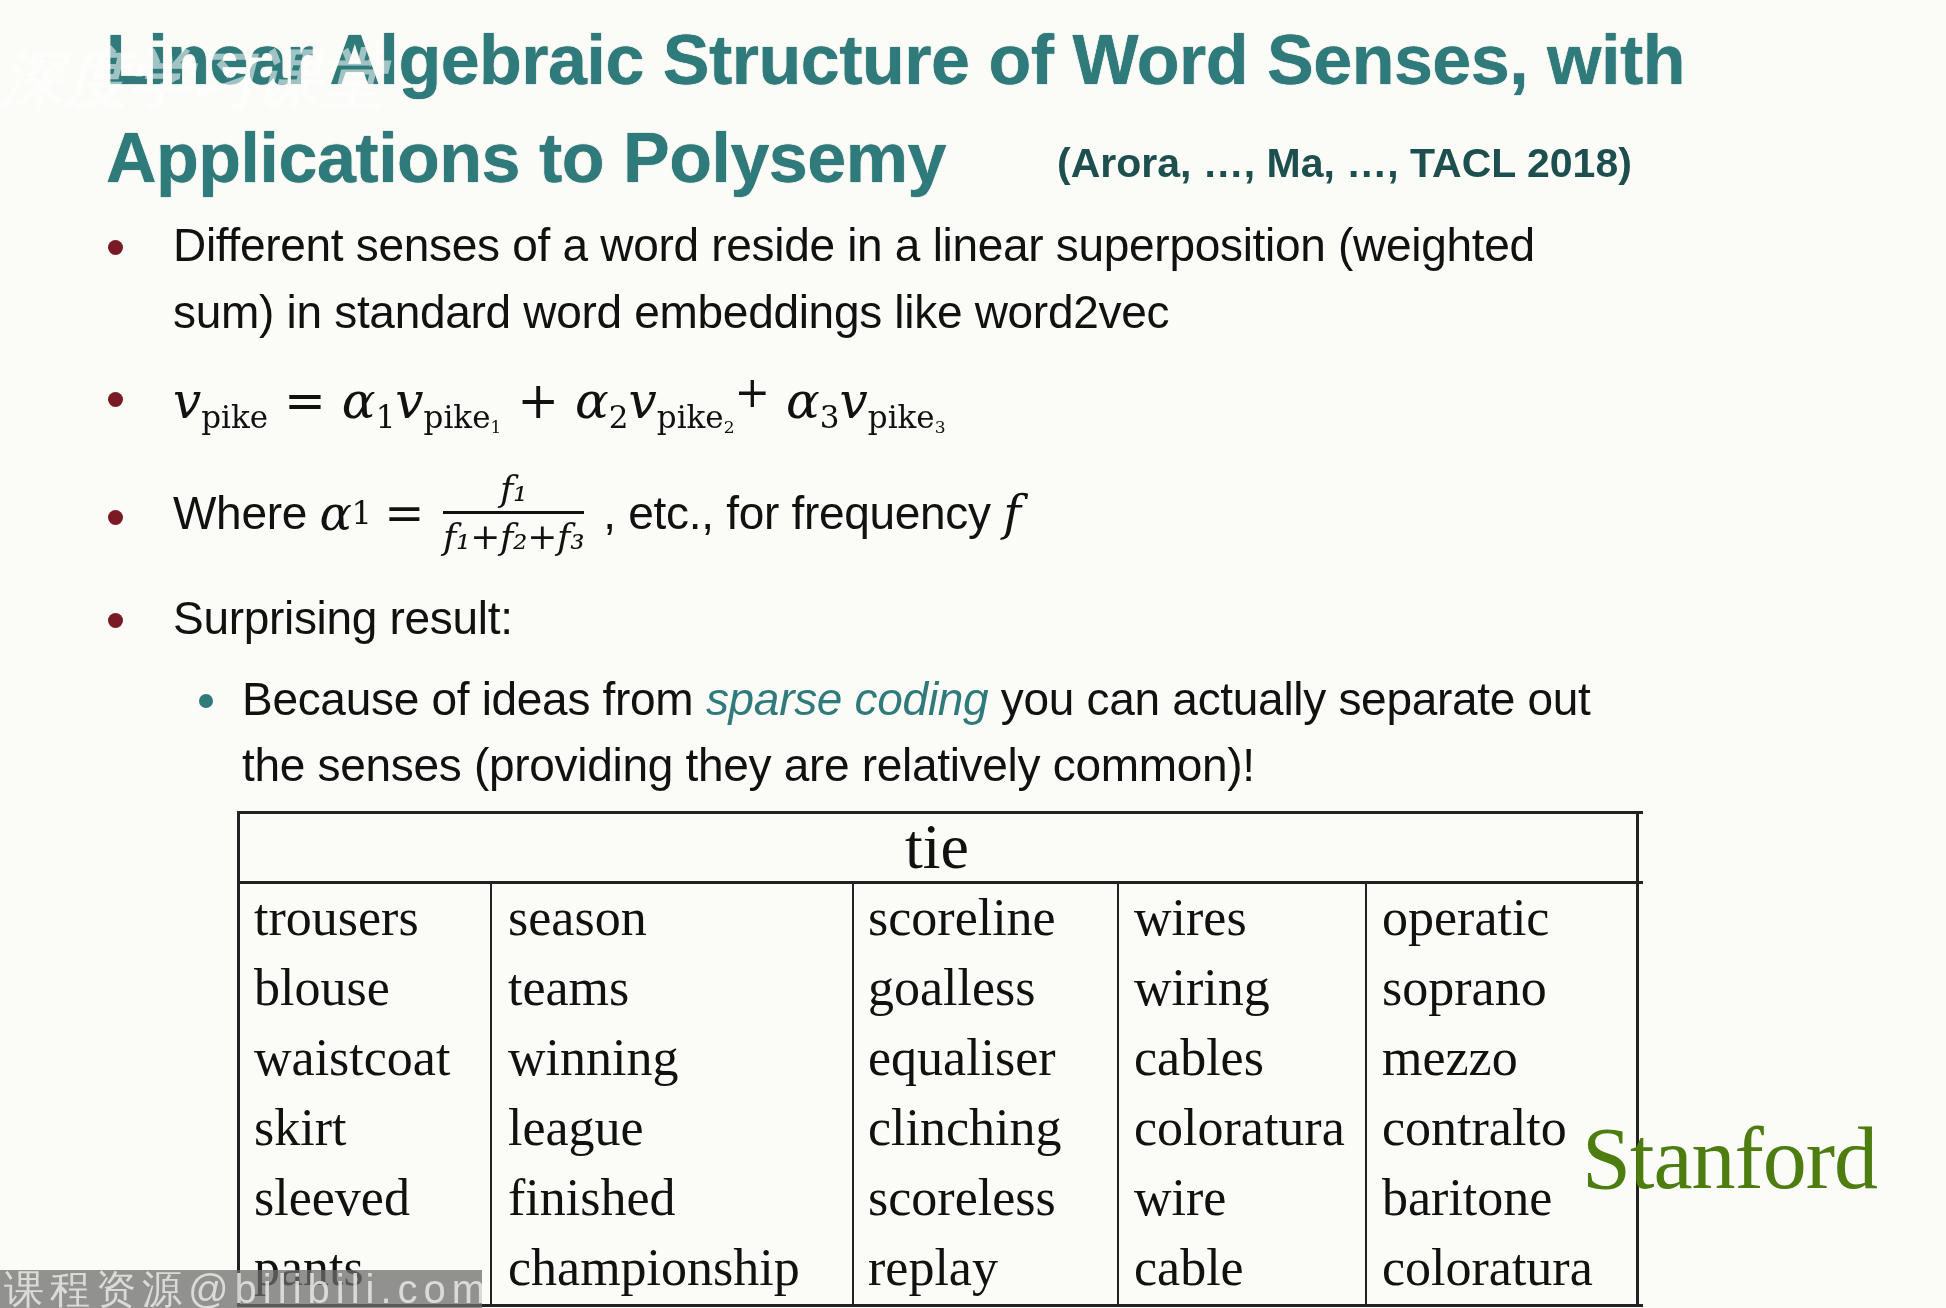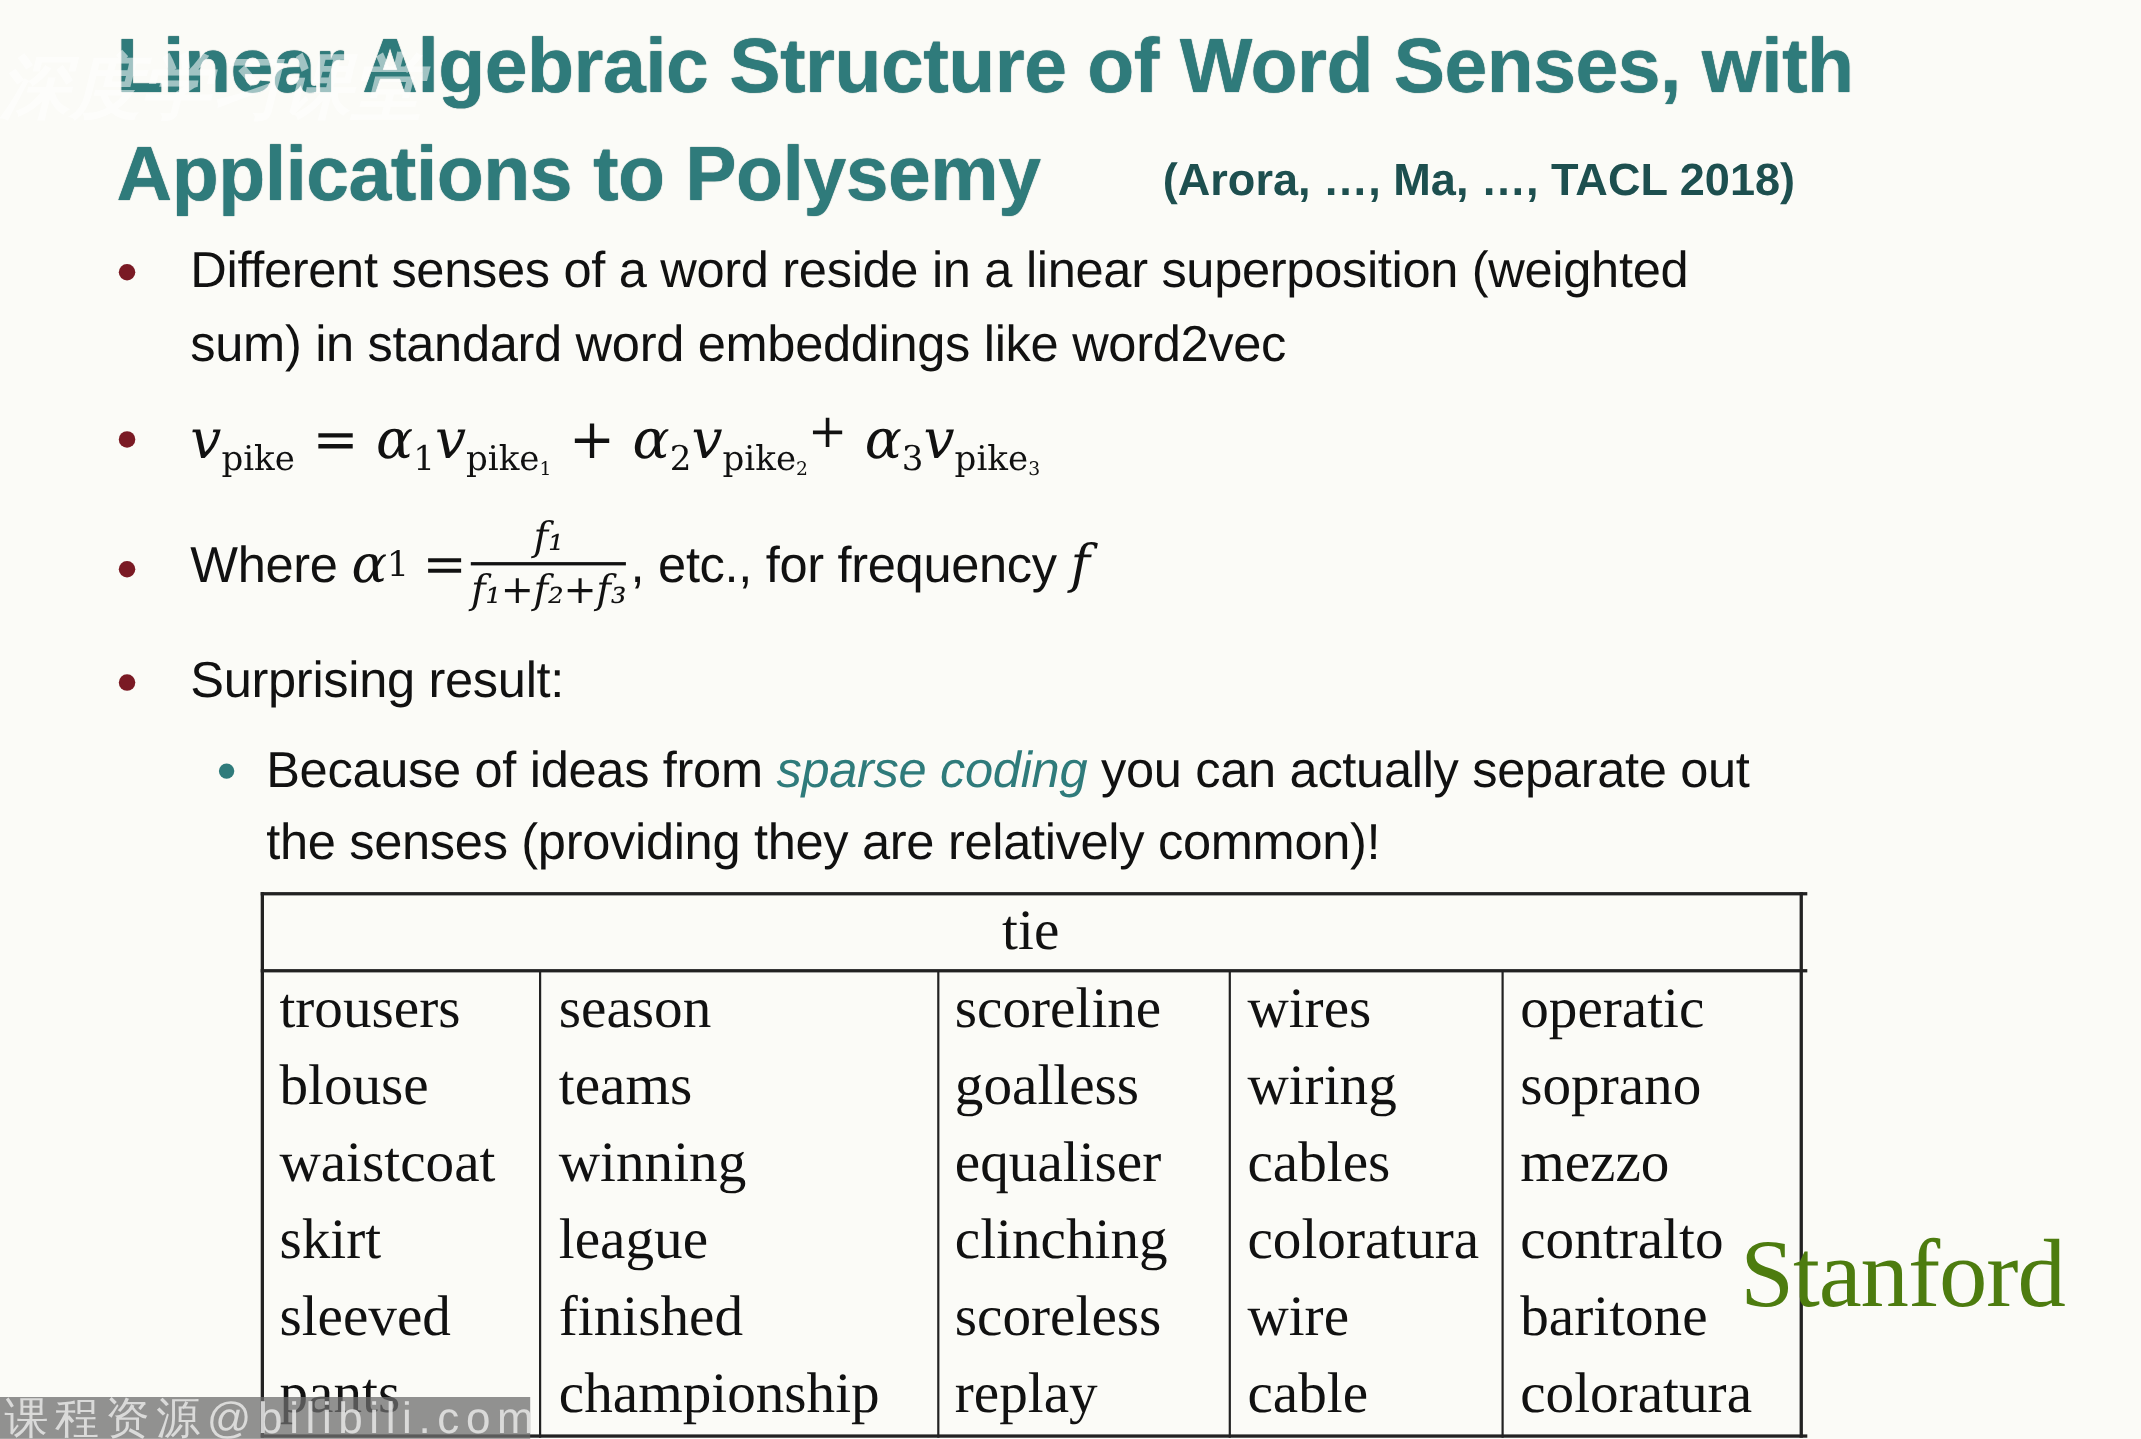--- a/index.html
+++ b/index.html
@@ -20,21 +20,21 @@
     position:absolute; width:15px; height:15px; border-radius:50%;
     background:#7a1a24;
   }
   .bullet.sub { background:#2f7b7b; width:14px; height:14px; }
   .accent { color:#2f7b7b; font-style:italic; }
   .math { font-family:"DejaVu Serif","Liberation Serif",serif; }
   .mi { font-style:italic; }
   .sub-s { font-size:0.62em; vertical-align:-0.35em; }
   .sub-ss { font-size:0.55em; vertical-align:-0.3em; }
   .frac {
-    display:inline-block; vertical-align:middle; text-align:center; margin:0 4px;
+    display:inline-block; vertical-align:middle; text-align:center; margin:0 19px;
     font-family:"DejaVu Serif","Liberation Serif",serif; font-style:italic; font-size:36px;
   }
   .frac .num { display:block; border-bottom:3px solid #111; padding:0 6px 2px; }
   .frac .den { display:block; padding-top:2px; }
   
   .tbl-line { position:absolute; background:#222; }
   .cell-col { position:absolute; font-family:"Liberation Serif","DejaVu Serif",serif; font-size:52px; color:#111; }
   .cell-col div { height:70px; line-height:70px; white-space:nowrap; }
   .stanford {
     font-family:"Liberation Serif","DejaVu Serif",serif; font-size:88px; color:#4d7c0f;
@@ -104,21 +104,21 @@
   <div class="tbl-line" style="left:237px; top:1304px; width:1406px; height:3px;"></div>
 
   <div class="tbl-line" style="left:237px; top:811px; width:3px; height:496px;"></div>
   <div class="tbl-line" style="left:1636px; top:811px; width:3px; height:496px;"></div>
 
   <div class="tbl-line" style="left:490px; top:883px; width:2px; height:424px;"></div>
   <div class="tbl-line" style="left:852px; top:883px; width:2px; height:424px;"></div>
   <div class="tbl-line" style="left:1117px; top:883px; width:2px; height:424px;"></div>
   <div class="tbl-line" style="left:1365px; top:883px; width:2px; height:424px;"></div>
 
-  <div class="abs" style="left:237px; top:812px; width:1400px; height:70px; line-height:70px; text-align:center; font-family:'Liberation Serif','DejaVu Serif',serif; font-size:52px;">tie</div>
+  <div class="abs" style="left:237px; top:812px; width:1400px; height:70px; line-height:70px; text-align:center; font-family:'Liberation Serif','DejaVu Serif',serif; font-size:64px;">tie</div>
 
   <div class="cell-col" style="left:254px; top:883px;">
     <div>trousers</div>
     <div>blouse</div>
     <div>waistcoat</div>
     <div>skirt</div>
     <div>sleeved</div>
     <div>pants</div>
   </div>
   <div class="cell-col" style="left:508px; top:883px;">

